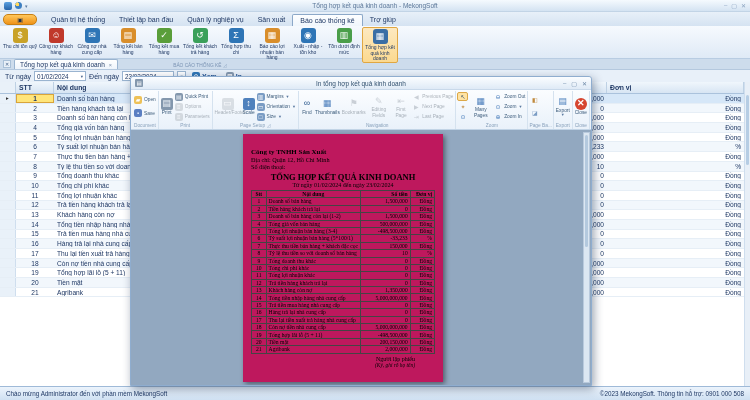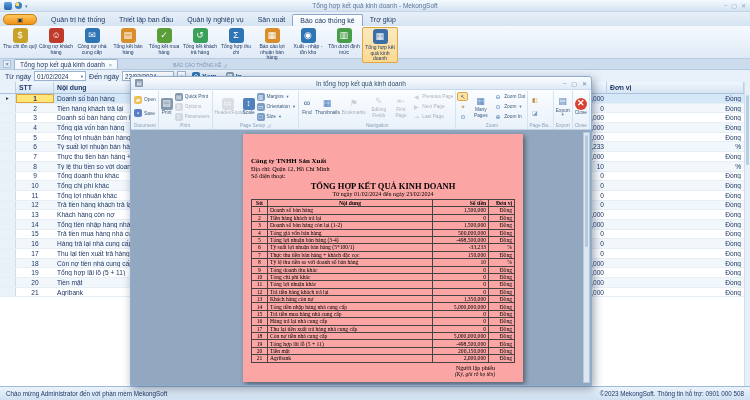--- a/index.html
+++ b/index.html
@@ -80,21 +80,21 @@
   .tico { display:inline-flex; align-items:center; justify-content:center; border-radius:2px; font-size:8px; line-height:1; }
   .tico.sz-b { width:12px; height:12px; font-size:9px; }
   .tico.sz-s { width:8px; height:8px; font-size:6px; }
   .tico.round { border-radius:50%; font-weight:bold; }
   .arrowdd { font-size:4px; color:#5a7aa0; }
 
   .pcanvas { flex:1; background:#92a8c0; position:relative; overflow:hidden; }
   .pagescroll { position:absolute; right:1px; top:2px; bottom:2px; width:7px; background:#dce7f2; border:1px solid #b9cadd; }
   .pagescroll .thumb { position:absolute; left:1px; right:1px; top:2px; height:45%; background:#b4c9de; border-radius:2px; }
 
-  .page { position:absolute; left:112px; top:4px; width:280px; height:248px; background:#fca5a5; box-shadow:2px 2px 5px rgba(0,0,0,.45); padding:23px 8px; font-family:"Liberation Serif",serif; color:#000; }
+  .page { position:absolute; left:112px; top:4px; width:200px; height:248px; background:#be185d; box-shadow:2px 2px 5px rgba(0,0,0,.45); padding:14px 8px; font-family:"Liberation Serif",serif; color:#000; }
   .pg-company { font-size:7px; font-weight:bold; }
   .pg-line { font-size:6.2px; }
   .pg-title { font-size:8.5px; font-weight:bold; text-align:center; margin-top:2px; }
   .pg-range { font-size:6px; text-align:center; }
   table.doctbl { width:100%; border-collapse:collapse; margin-top:2px; }
   .doctbl th,.doctbl td { border:0.6px solid #444; font-size:5.6px; line-height:6.2px; height:7.4px; padding:0 2px; overflow:hidden; white-space:nowrap; }
   .doctbl th { font-weight:bold; text-align:center; }
   .doctbl .c-stt { width:16px; text-align:center; }
   .doctbl .c-st { width:56px; text-align:right; }
   .doctbl .c-dv { width:26px; text-align:right; }

